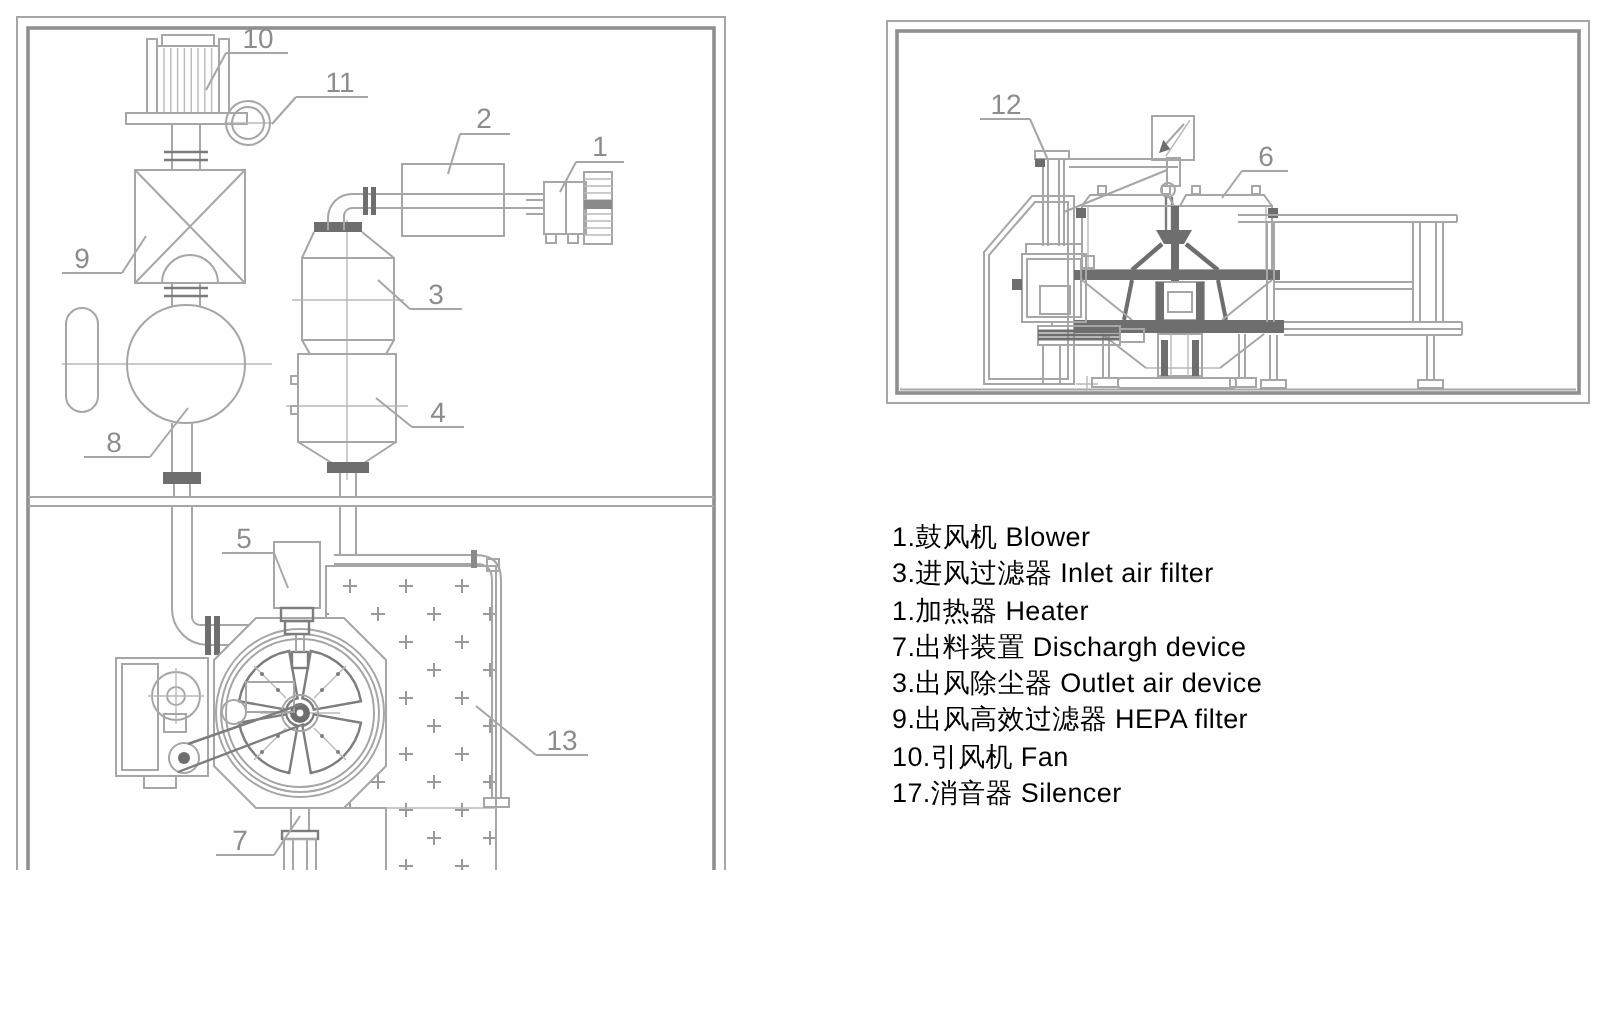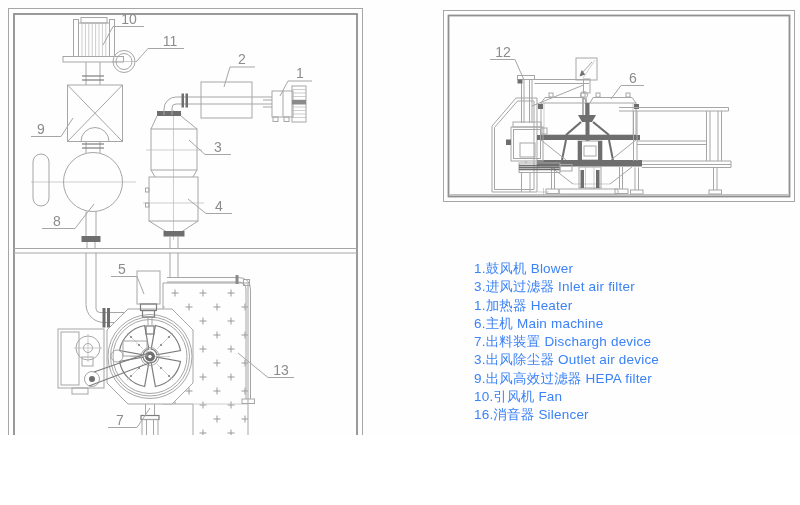--- a/index.html
+++ b/index.html
@@ -8,22 +8,22 @@
   .stage svg{position:absolute;left:0;top:0;}
   
   .s1{stroke:#a6a6a6;stroke-width:1;fill:none;}
   .s1d{stroke:#7d7d7d;stroke-width:1.2;fill:none;}
   .s2{stroke:#8f8f8f;stroke-width:1.8;fill:none;}
   .thin{stroke:#b9b9b9;stroke-width:0.7;fill:none;}
   .fd{fill:#6e6e6e;stroke:none;}
   .fg{fill:#8a8a8a;stroke:none;}
   .fw{fill:#ffffff;}
   text.co{fill:#8c8c8c;font-family:"Liberation Sans",sans-serif;font-size:14px;}
-  .legend{position:absolute;left:446px;top:260px;color:#3b82f6;font-size:13.5px;
-          line-height:18.3px;letter-spacing:0.2px;white-space:nowrap;margin-left:28px;}
+  .legend{position:absolute;left:446px;top:260px;color:#000000;font-size:13.5px;
+          line-height:18.3px;letter-spacing:0.2px;white-space:nowrap;}
 </style>
 </head>
 <body>
 
 <div class="stage">
 <svg width="800" height="505" viewBox="0 0 800 505">
   <defs>
     <pattern id="plus" x="168" y="286" width="28" height="28" patternUnits="userSpaceOnUse">
       <path d="M7,3.5 V10.5 M3.5,7 H10.5 M21,17.5 V24.5 M17.5,21 H24.5" stroke="#9a9a9a" stroke-width="1" fill="none"></path>
     </pattern>
@@ -418,20 +418,19 @@
         <line x1="621" y1="85.5" x2="611" y2="99" class="s1"></line>
       </g>
     </g>
   </g>
 </svg>
 
 <div class="legend">
   <div>1.鼓风机 Blower</div>
   <div>3.进风过滤器 Inlet air filter</div>
   <div>1.加热器 Heater</div>
-  <div>6.主机 Main machine</div>
   <div>7.出料装置 Dischargh device</div>
   <div>3.出风除尘器 Outlet air device</div>
   <div>9.出风高效过滤器 HEPA filter</div>
   <div>10.引风机 Fan</div>
-  <div>16.消音器 Silencer</div>
+  <div>17.消音器 Silencer</div>
 </div>
 </div>
 
 </body></html>

